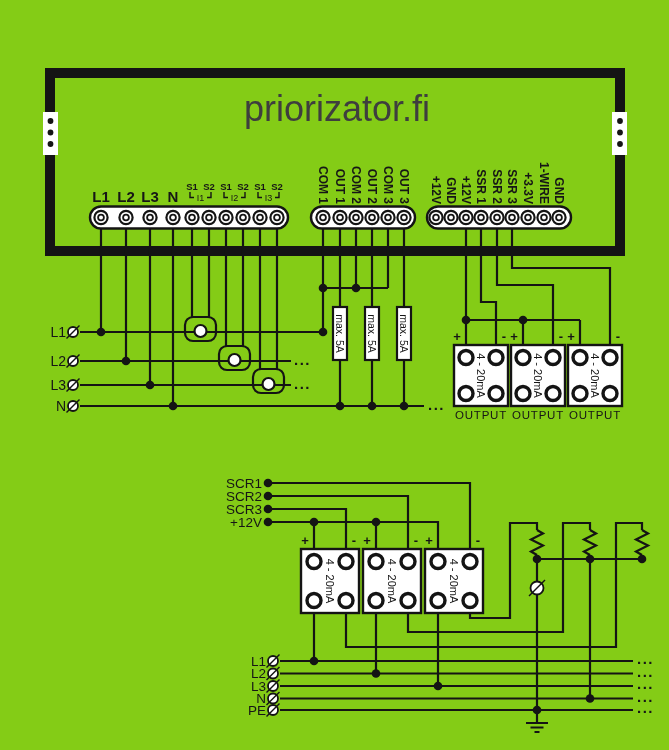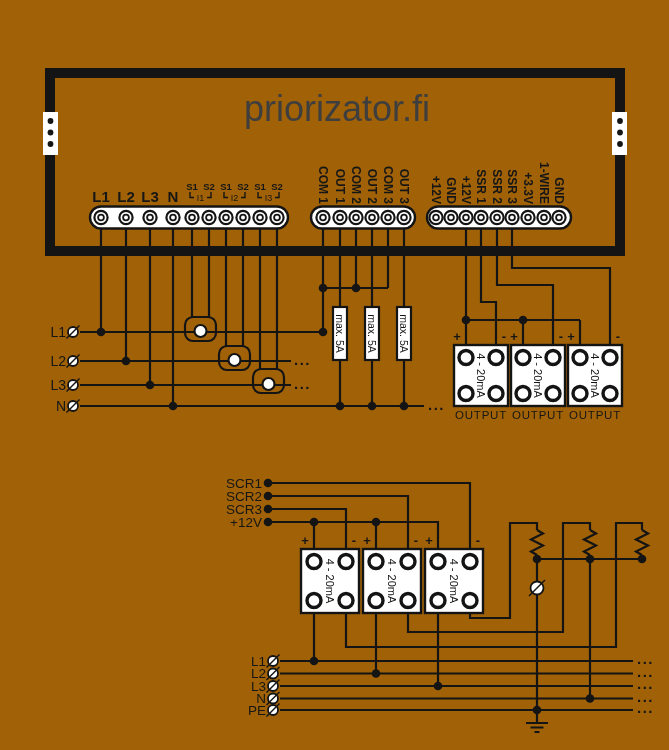--- a/index.html
+++ b/index.html
@@ -1,16 +1,16 @@
 <!DOCTYPE html>
 <html><head>
 <meta charset="utf-8">
 <style>
   html,body{margin:0;padding:0;background:#fff;}
-  .stage{position:relative;width:669px;height:750px;background:#a16207;overflow:hidden;}
+  .stage{position:relative;width:669px;height:750px;background:#84cc16;overflow:hidden;}
   svg text{fill:#161616;}
   .t-title{font:400 36px "Liberation Sans",sans-serif;fill:#3e3e3e;}
   .t-power{font:700 15px "Liberation Sans",sans-serif;}
   .t-s{font:700 9.5px "Liberation Sans",sans-serif;}
   .t-grp{font:400 9px "Liberation Sans",sans-serif;}
   .t-term{font:700 12px "Liberation Sans",sans-serif;}
   .t-fuse{font:400 10.5px "Liberation Sans",sans-serif;}
   .t-range{font:400 11px "Liberation Sans",sans-serif;}
   .t-out{font:400 11.5px "Liberation Sans",sans-serif;letter-spacing:.8px;}
   .t-line{font:400 14px "Liberation Sans",sans-serif;}

